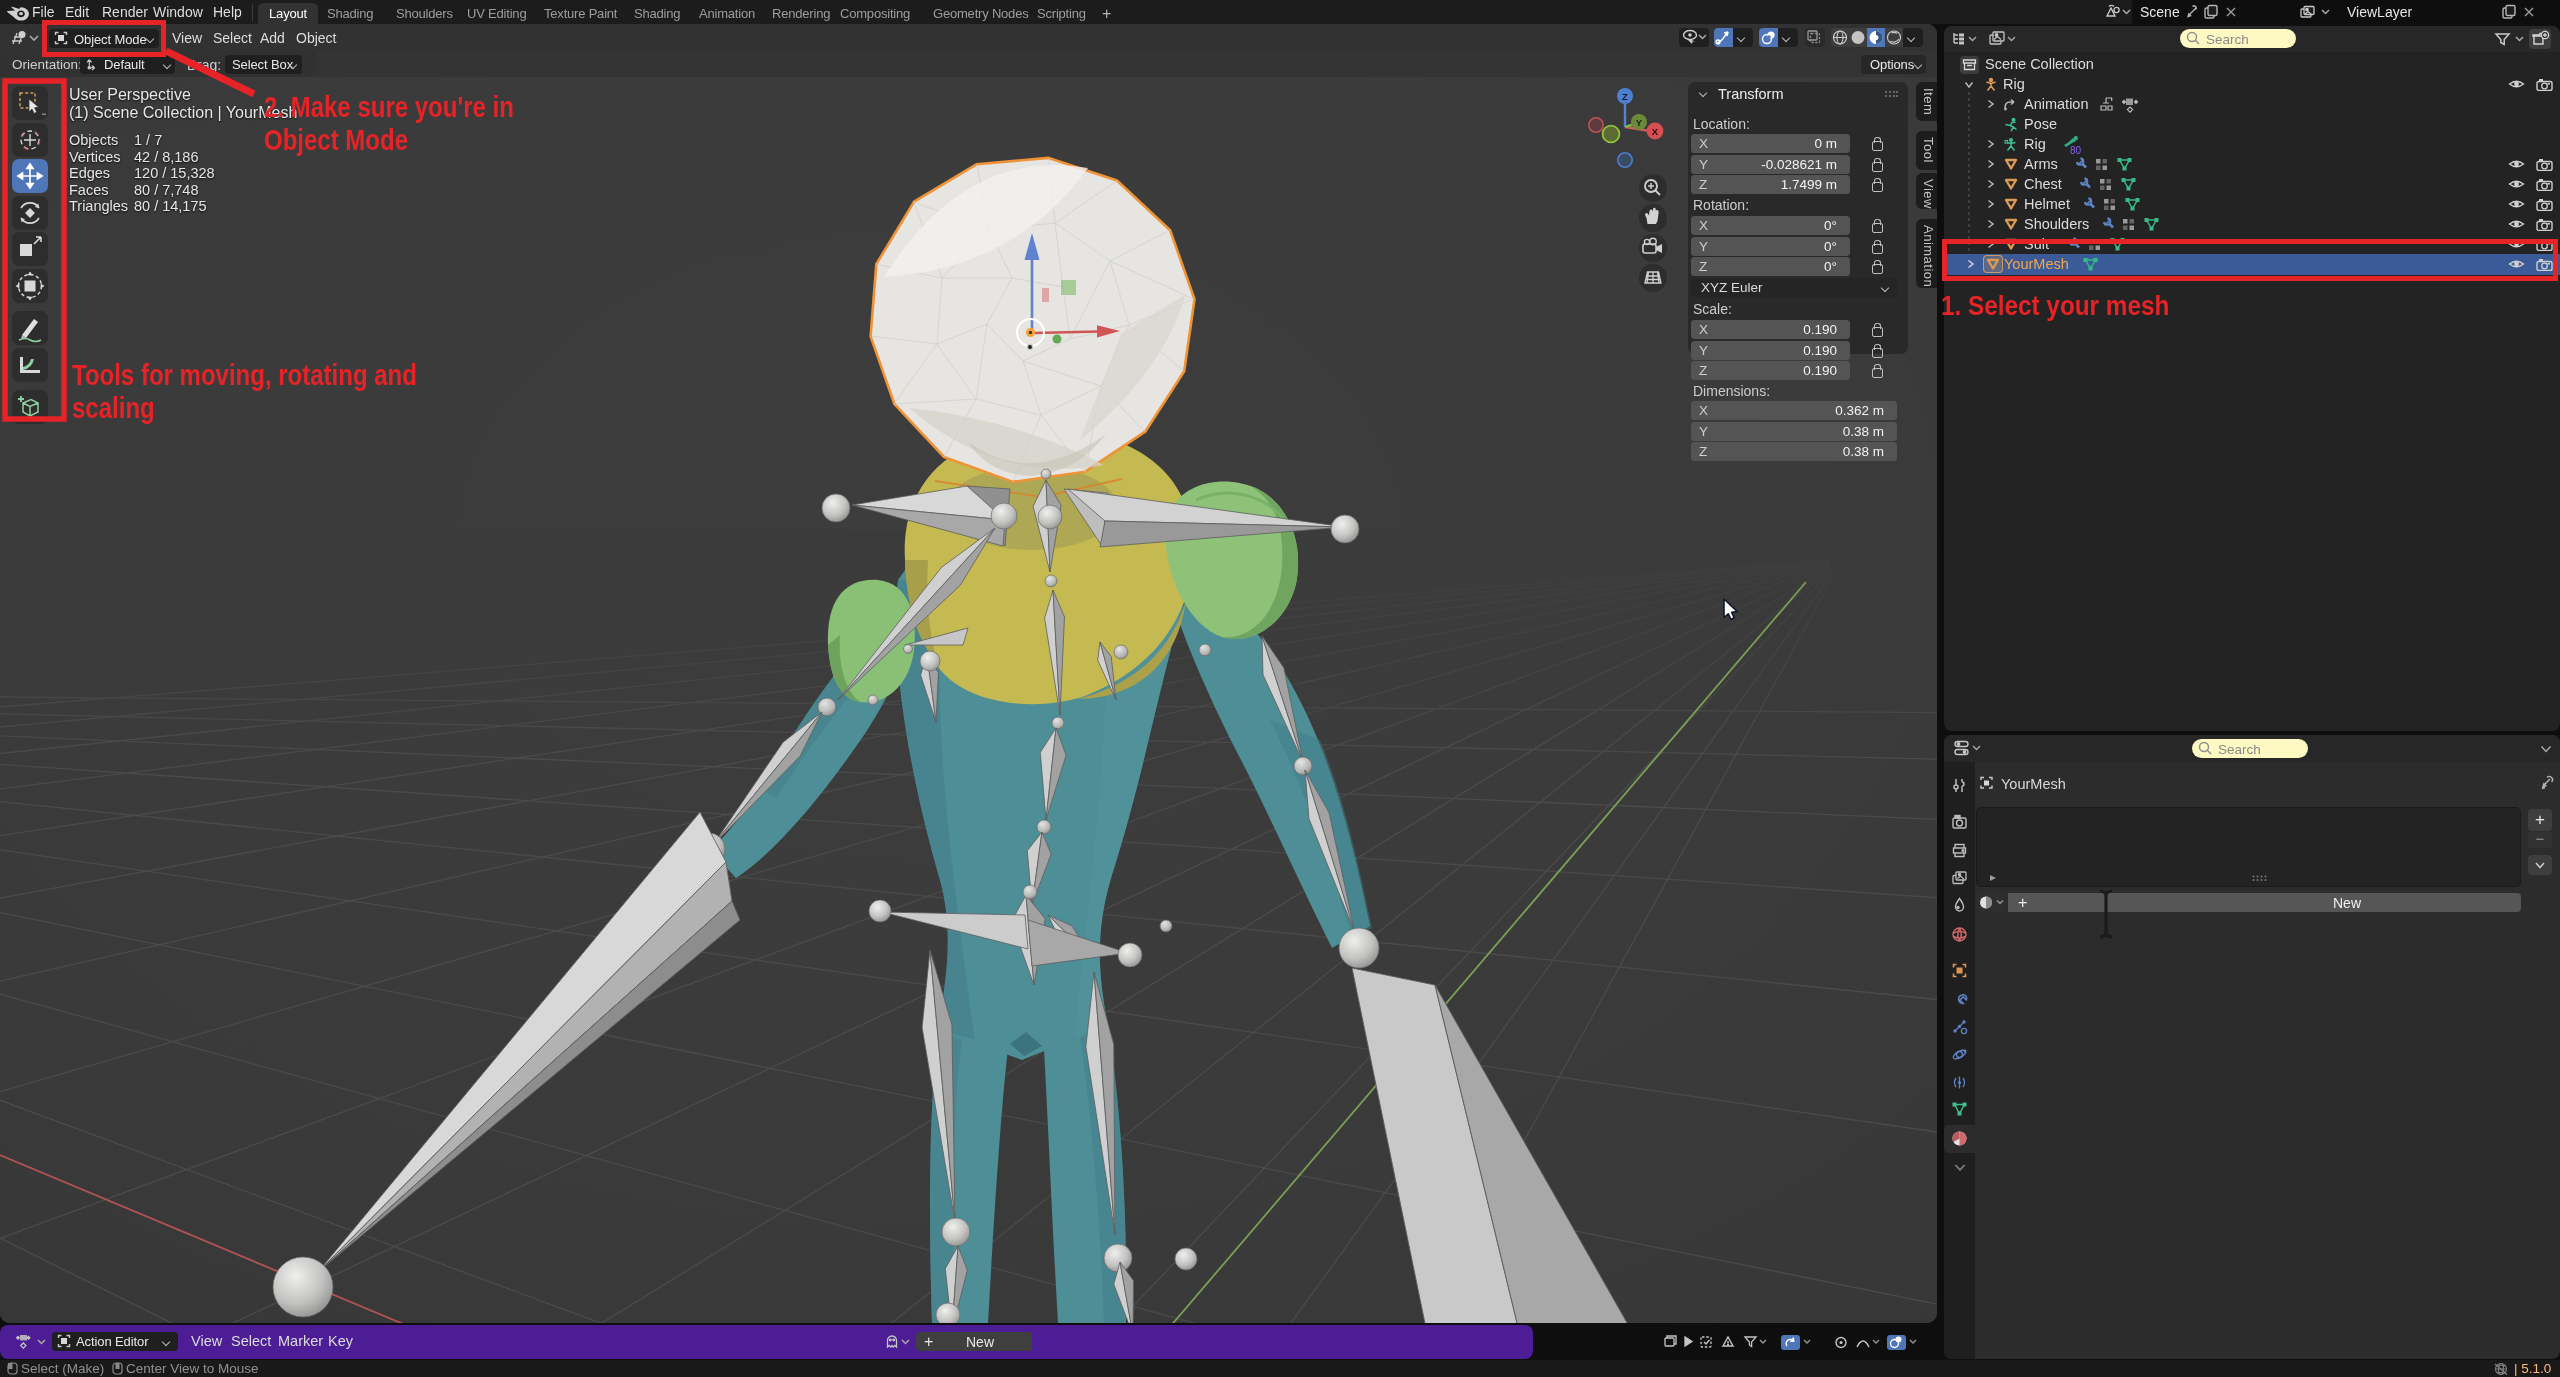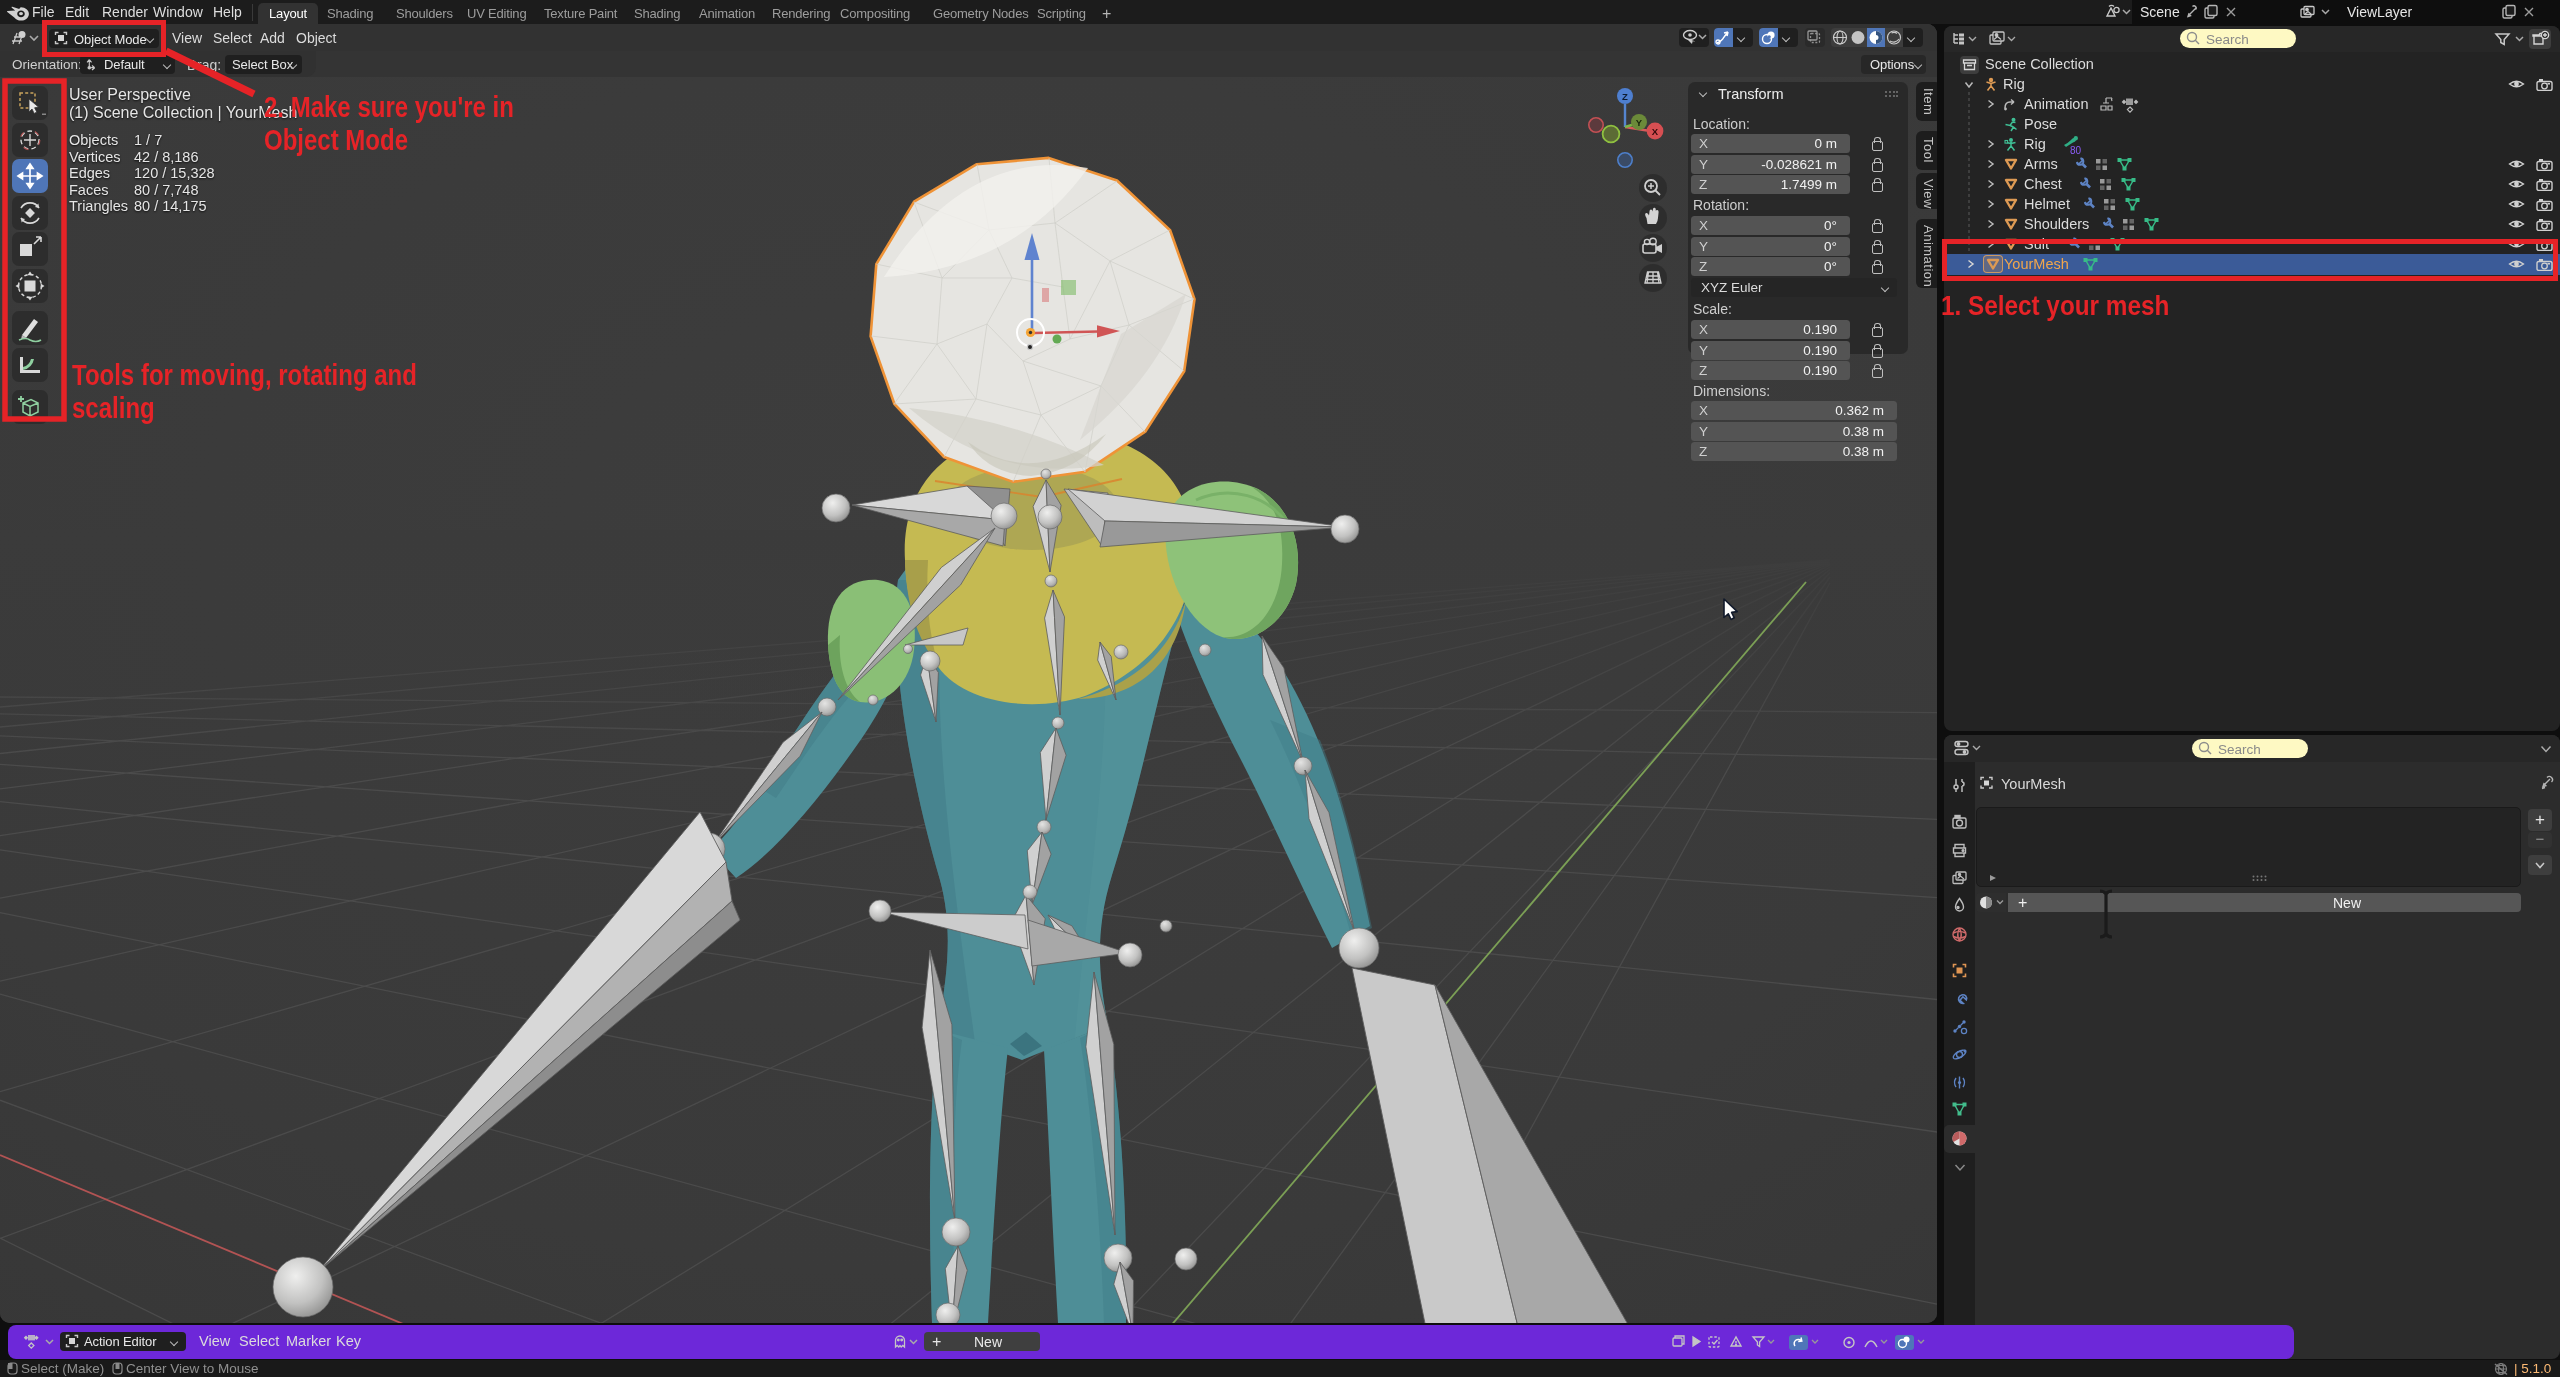--- a/index.html
+++ b/index.html
@@ -25,21 +25,21 @@
 .nfield.wide{width:206px}
 .lock{position:absolute;left:184px;width:11px;height:10px;border:1.3px solid #bfbfbf;border-radius:2px;margin-top:7px}
 .lock:before{content:"";position:absolute;left:1px;top:-5px;width:5px;height:5px;border:1.3px solid #bfbfbf;border-bottom:none;border-radius:3px 3px 0 0}
 .ntab{position:absolute;left:1916px;width:25px;background:#1d1d1d;border-radius:6px;color:#c6c6c6;font-size:13px;text-align:center}
 .ntab span{writing-mode:vertical-rl;letter-spacing:.5px;margin-top:6px;display:inline-block}
 .toolbtn{position:absolute;left:12px;width:36px;height:34px;background:#2d2d2d;border-radius:7px}
 .toolbtn.on{background:#4f76b8}
 .redtxt{position:absolute;color:#e62327;font-weight:bold;font-size:30px;line-height:32.5px;transform:scaleX(.80);transform-origin:0 0;white-space:pre}
 #outliner{left:1944px;top:26px;width:616px;height:705px;background:#232323;border-radius:8px;overflow:hidden}
 #props{left:1944px;top:735px;width:616px;height:624px;background:#2c2c2c;border-radius:8px;overflow:hidden}
-#dope{left:8px;top:1325px;width:2286px;height:34px;background:#6d28d9;border-radius:8px}
+#dope{left:0;top:1325px;width:1533px;height:34px;background:#4c1d95;border-radius:8px}
 #status{left:0;top:1360px;width:2560px;height:17px;background:#191919;color:#909090;font-size:13.5px}
 .orow{position:absolute;left:0;width:616px;height:19.5px;font-size:14.5px;color:#dcdcdc;line-height:19.5px}
 .srch{position:absolute;background:#fef9c3;border-radius:10px;color:#8a8a8a;font-size:13.5px}
 svg{display:block}
 .ico{position:absolute}
 </style></head>
 <body>
 <div class="abs" id="viewport">
 <svg id="scene" style="position:absolute;left:0;top:0" width="1937" height="1299" viewBox="0 24 1937 1299">
 <defs>

